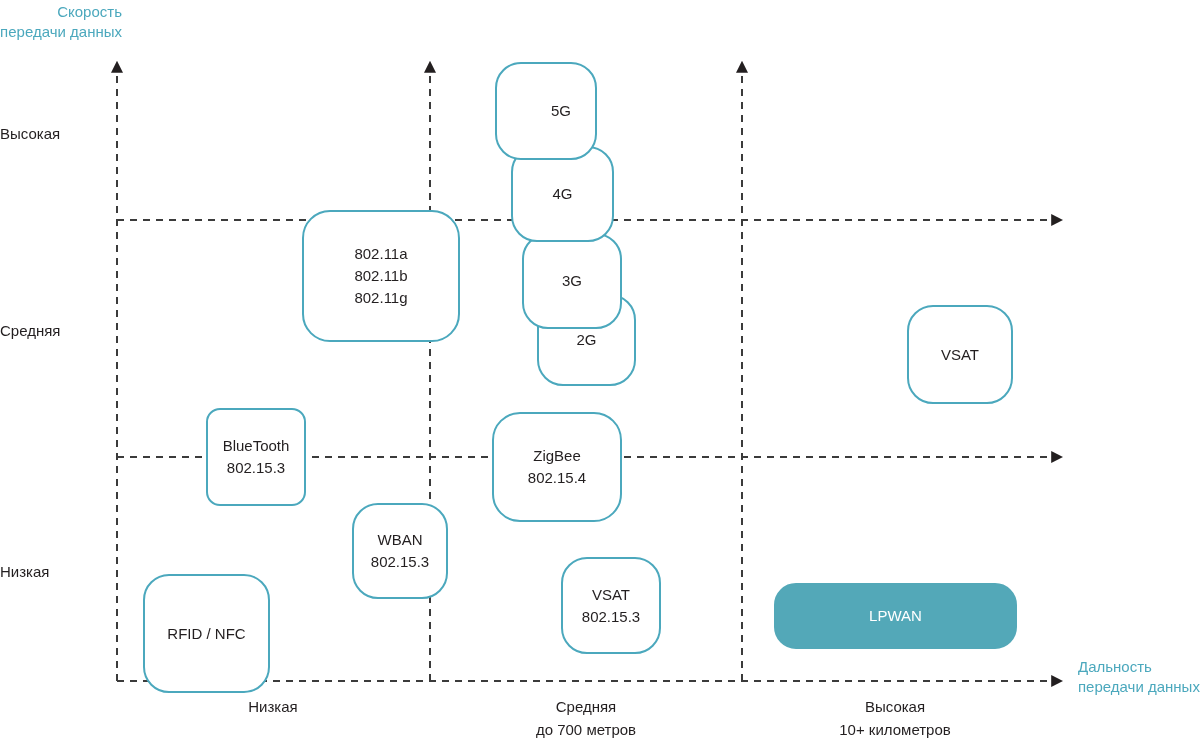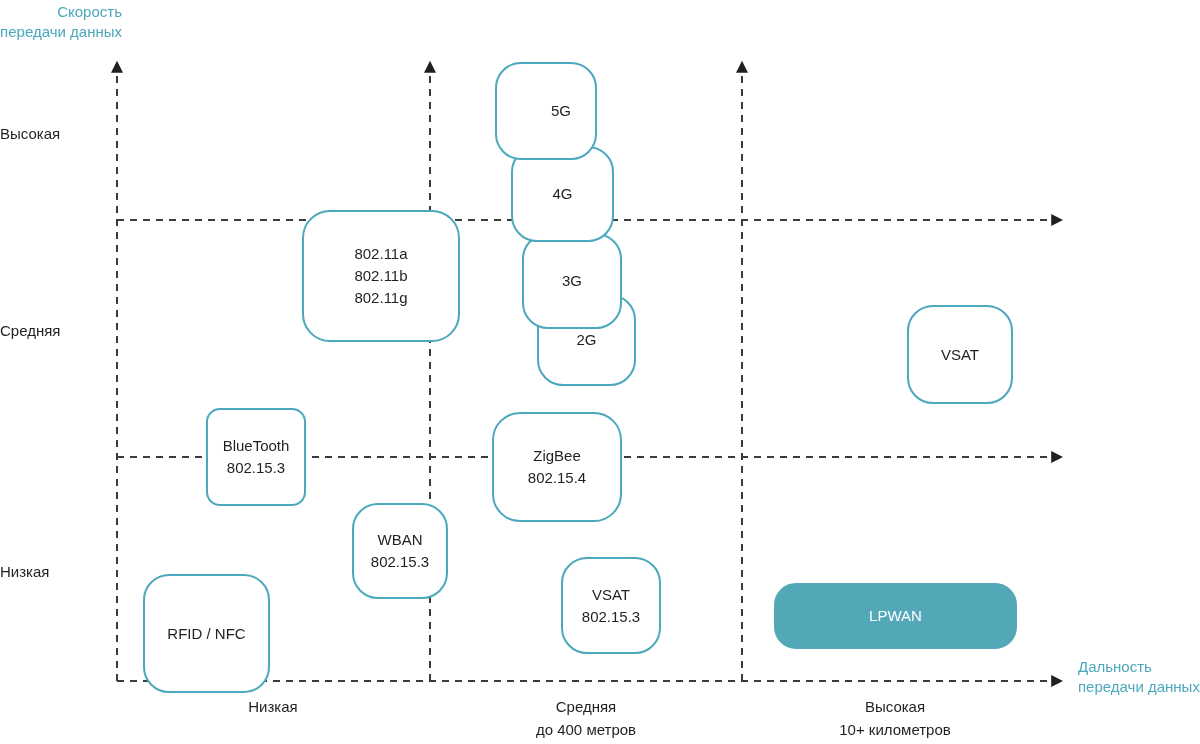--- a/index.html
+++ b/index.html
@@ -125,21 +125,21 @@
 
   <div class="y-tick t0">Высокая</div>
   <div class="y-tick t1">Средняя</div>
   <div class="y-tick t2">Низкая</div>
 
   <div class="x-tick c0">
     <span class="line1">Низкая</span>
   </div>
   <div class="x-tick c1">
     <span class="line1">Средняя</span>
-    <span class="line2">до 400 метров</span>
+    <span class="line2">до 700 метров</span>
   </div>
   <div class="x-tick c2">
     <span class="line1">Высокая</span>
     <span class="line2">10+ километров</span>
   </div>
 
 
   <div class="tech-box" style="left:302px; top:210px; width:158px; height:132px; border-radius:28px; z-index:5;">
     <span class="label">802.11a
 802.11b

